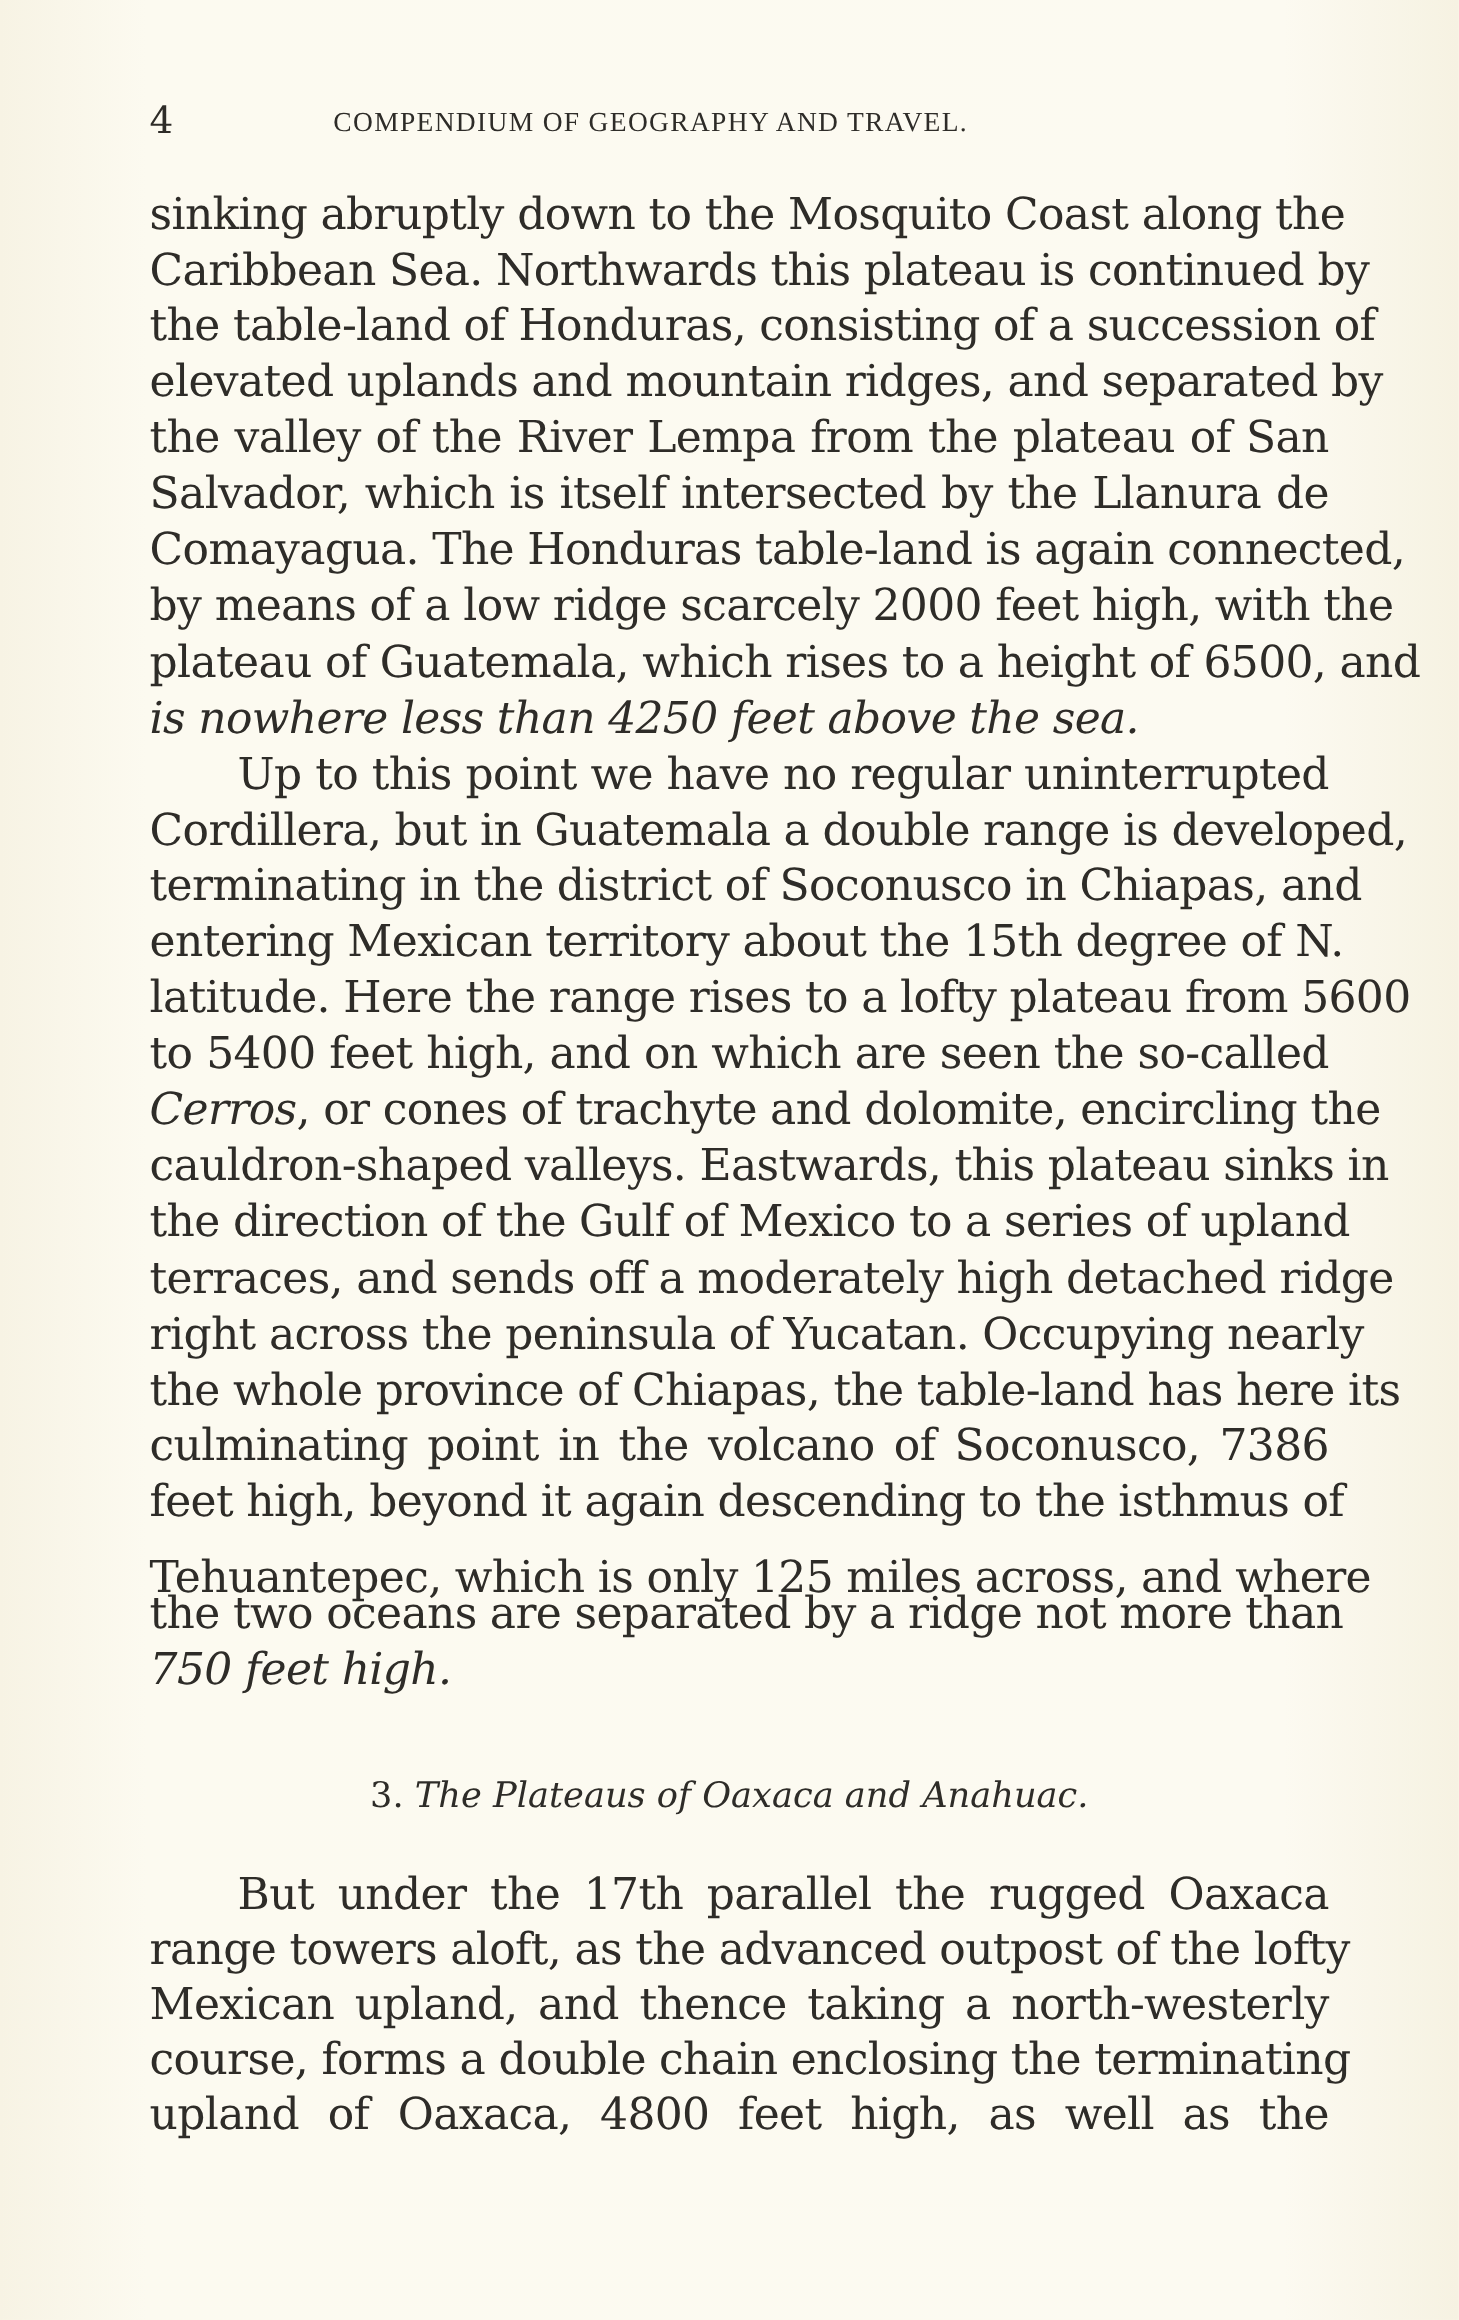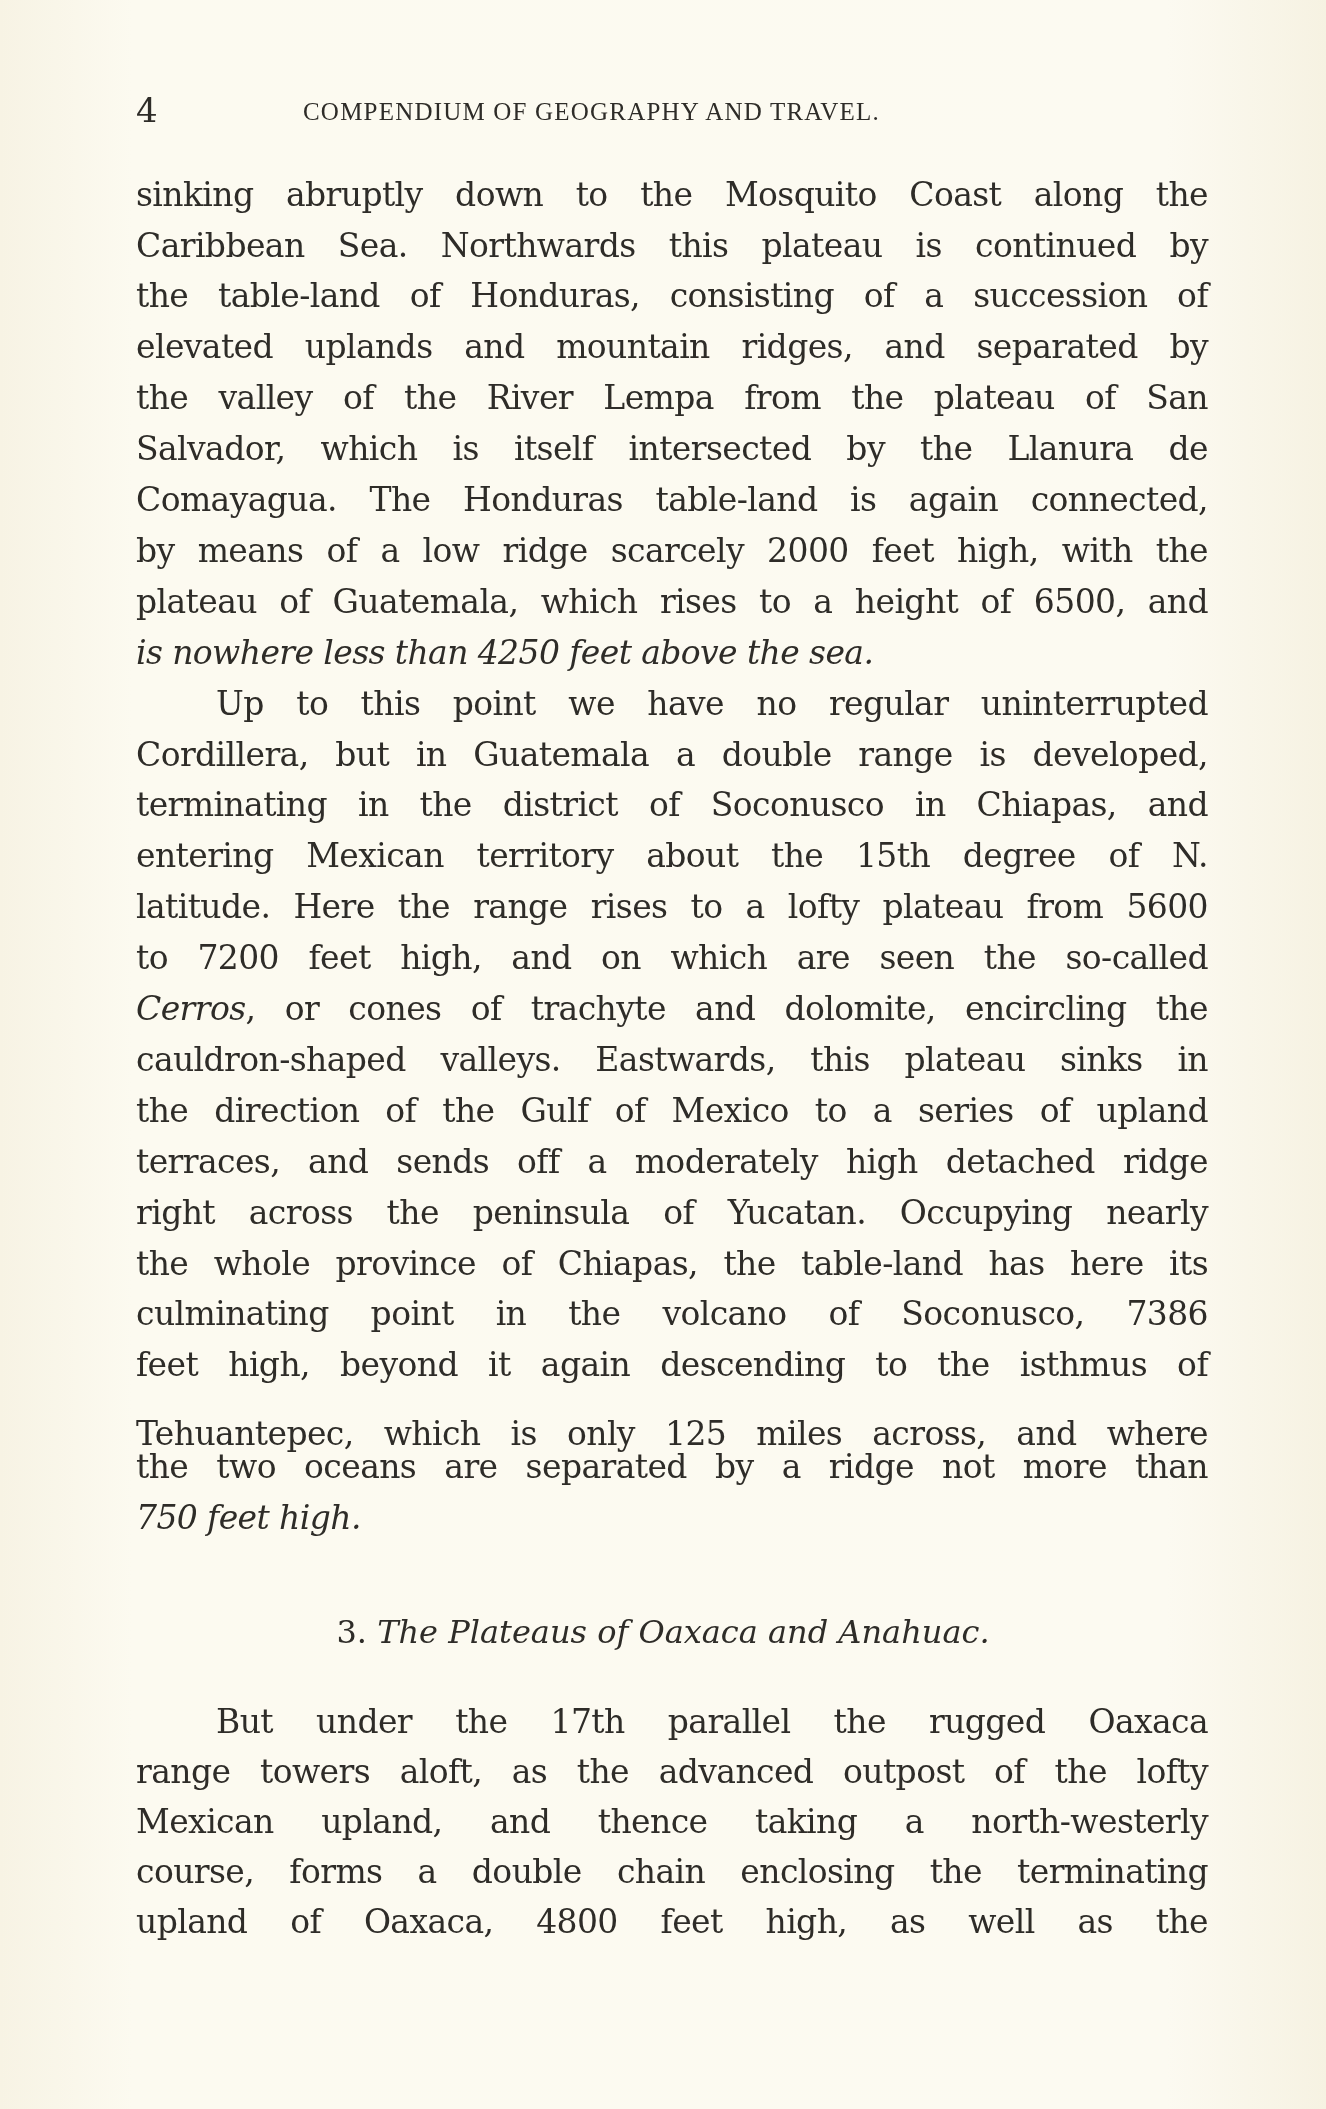--- a/index.html
+++ b/index.html
@@ -10,21 +10,21 @@
     color: #2e2c28;
     font-family: "DejaVu Serif", "Liberation Serif", serif;
   }
   .page { position: absolute; left: 0; top: 0; width: 1326px; height: 2109px; }
   .running-head { position: absolute; top: 88px; left: 136px; width: 1072px; height: 44px; }
   .page-number { position: absolute; left: 0; top: 0; font-size: 34px; line-height: 44px; }
   .head-title { position: absolute; left: 167px; top: 4px; font-size: 25px; line-height: 40px;
     letter-spacing: 1.2px; font-family: "Liberation Serif", serif; transform: scaleX(1.0); transform-origin: left; }
   .line {
     position: absolute; left: 136px; width: 1072px; height: 50px;
-    font-size: 33px; line-height: 50px; white-space: nowrap;
+    font-size: 40px; line-height: 50px; white-space: nowrap;
     text-align: justify; text-align-last: justify;
     font-family: "DejaVu Serif", serif; letter-spacing: -0.6px;
   }
   .line.indent { left: 216px; width: 992px; }
   .line.last { text-align-last: left; font-style: italic; }
   .it { font-style: italic; }
   .section-heading {
     position: absolute; left: 0; width: 1326px; top: 1607px; height: 50px;
     text-align: center; font-size: 32px; line-height: 50px;
     font-family: "DejaVu Serif", serif; box-sizing: border-box;
@@ -52,21 +52,21 @@
     <div class="line" style="top:577px">plateau of Guatemala, which rises to a height of 6500, and</div>
     <div class="line last" style="top:628px">is nowhere less than 4250 feet above the sea.</div>
   </div>
 
   <div>
     <div class="line indent" style="top:679px">Up to this point we have no regular uninterrupted</div>
     <div class="line" style="top:730px">Cordillera, but in Guatemala a double range is developed,</div>
     <div class="line" style="top:780px">terminating in the district of Soconusco in Chiapas, and</div>
     <div class="line" style="top:831px">entering Mexican territory about the 15th degree of N.</div>
     <div class="line" style="top:882px">latitude.  Here the range rises to a lofty plateau from 5600</div>
-    <div class="line" style="top:933px">to 7200 feet high, and on which are seen the so-called</div>
+    <div class="line" style="top:933px">to 5400 feet high, and on which are seen the so-called</div>
     <div class="line" style="top:984px"><span class="it">Cerros</span><span>, or cones of trachyte and dolomite, encircling the</span></div>
     <div class="line" style="top:1035px">cauldron-shaped valleys.  Eastwards, this plateau sinks in</div>
     <div class="line" style="top:1086px">the direction of the Gulf of Mexico to a series of upland</div>
     <div class="line" style="top:1137px">terraces, and sends off a moderately high detached ridge</div>
     <div class="line" style="top:1188px">right across the peninsula of Yucatan.  Occupying nearly</div>
     <div class="line" style="top:1239px">the whole province of Chiapas, the table-land has here its</div>
     <div class="line" style="top:1289px">culminating point in the volcano of Soconusco, 7386</div>
     <div class="line" style="top:1340px">feet high, beyond it again descending to the isthmus of</div>
     <div class="line" style="top:1409px">Tehuantepec, which is only 125 miles across, and where</div>
     <div class="line" style="top:1442px">the two oceans are separated by a ridge not more than</div>

